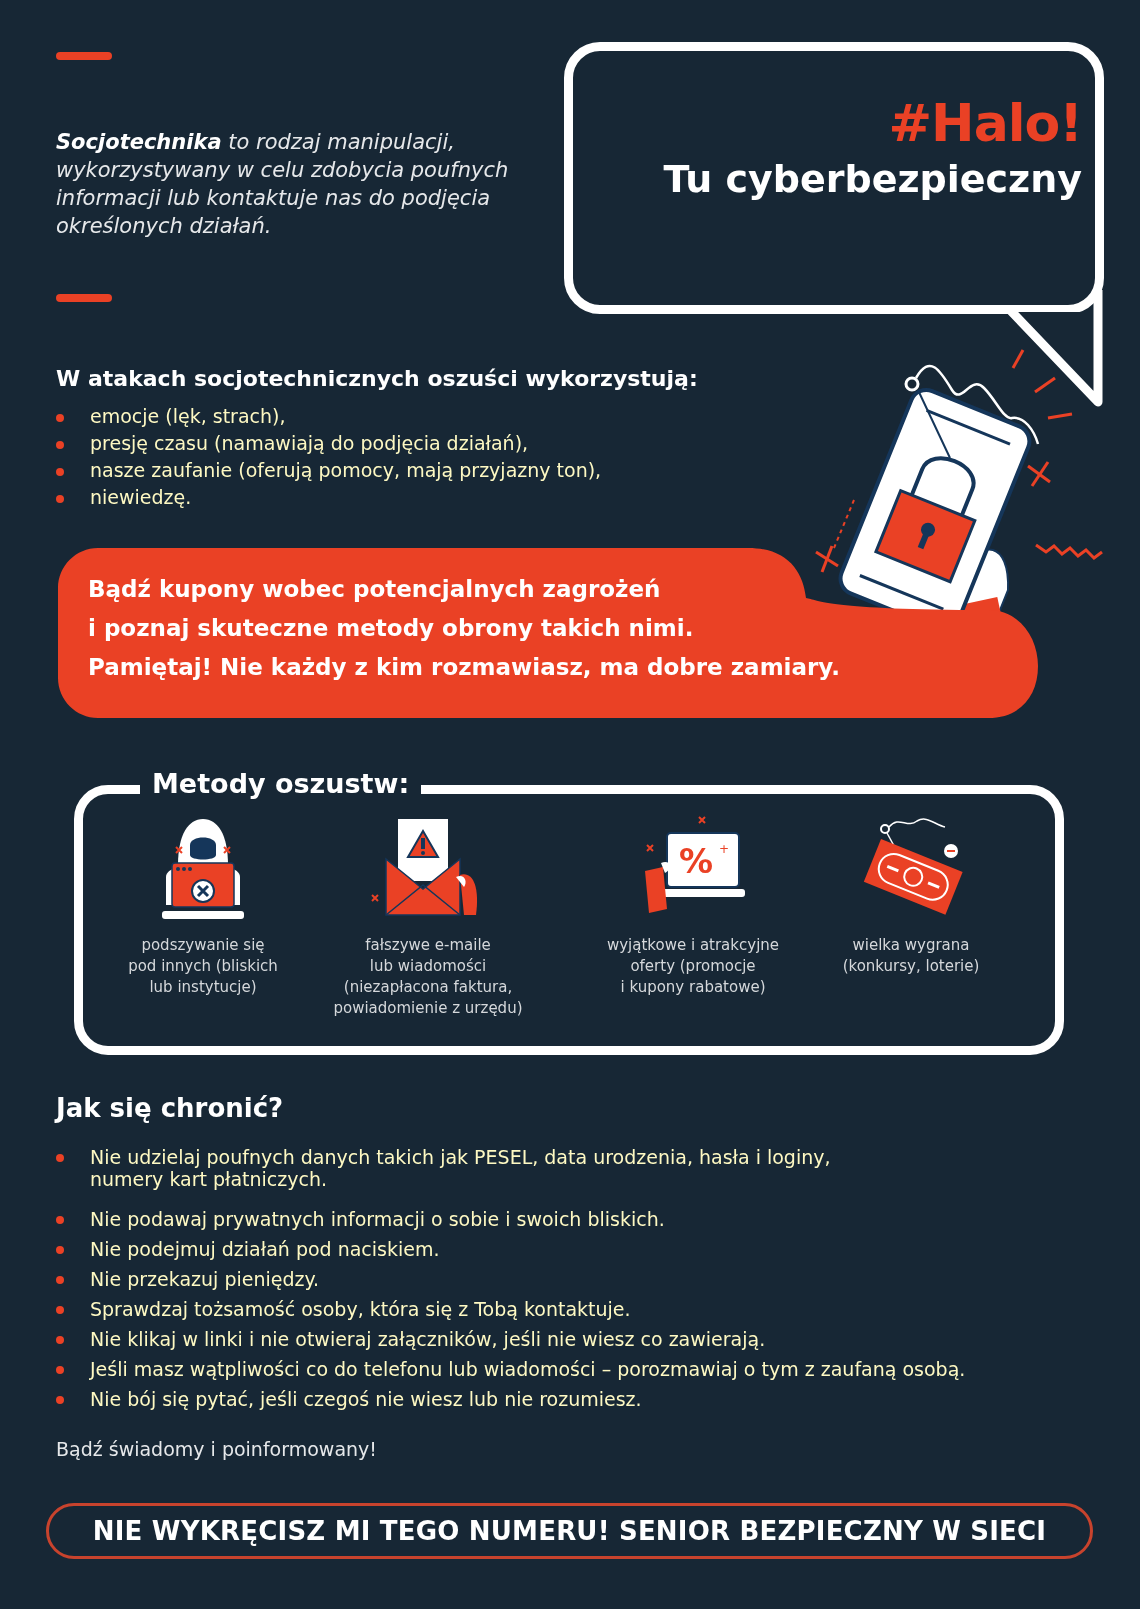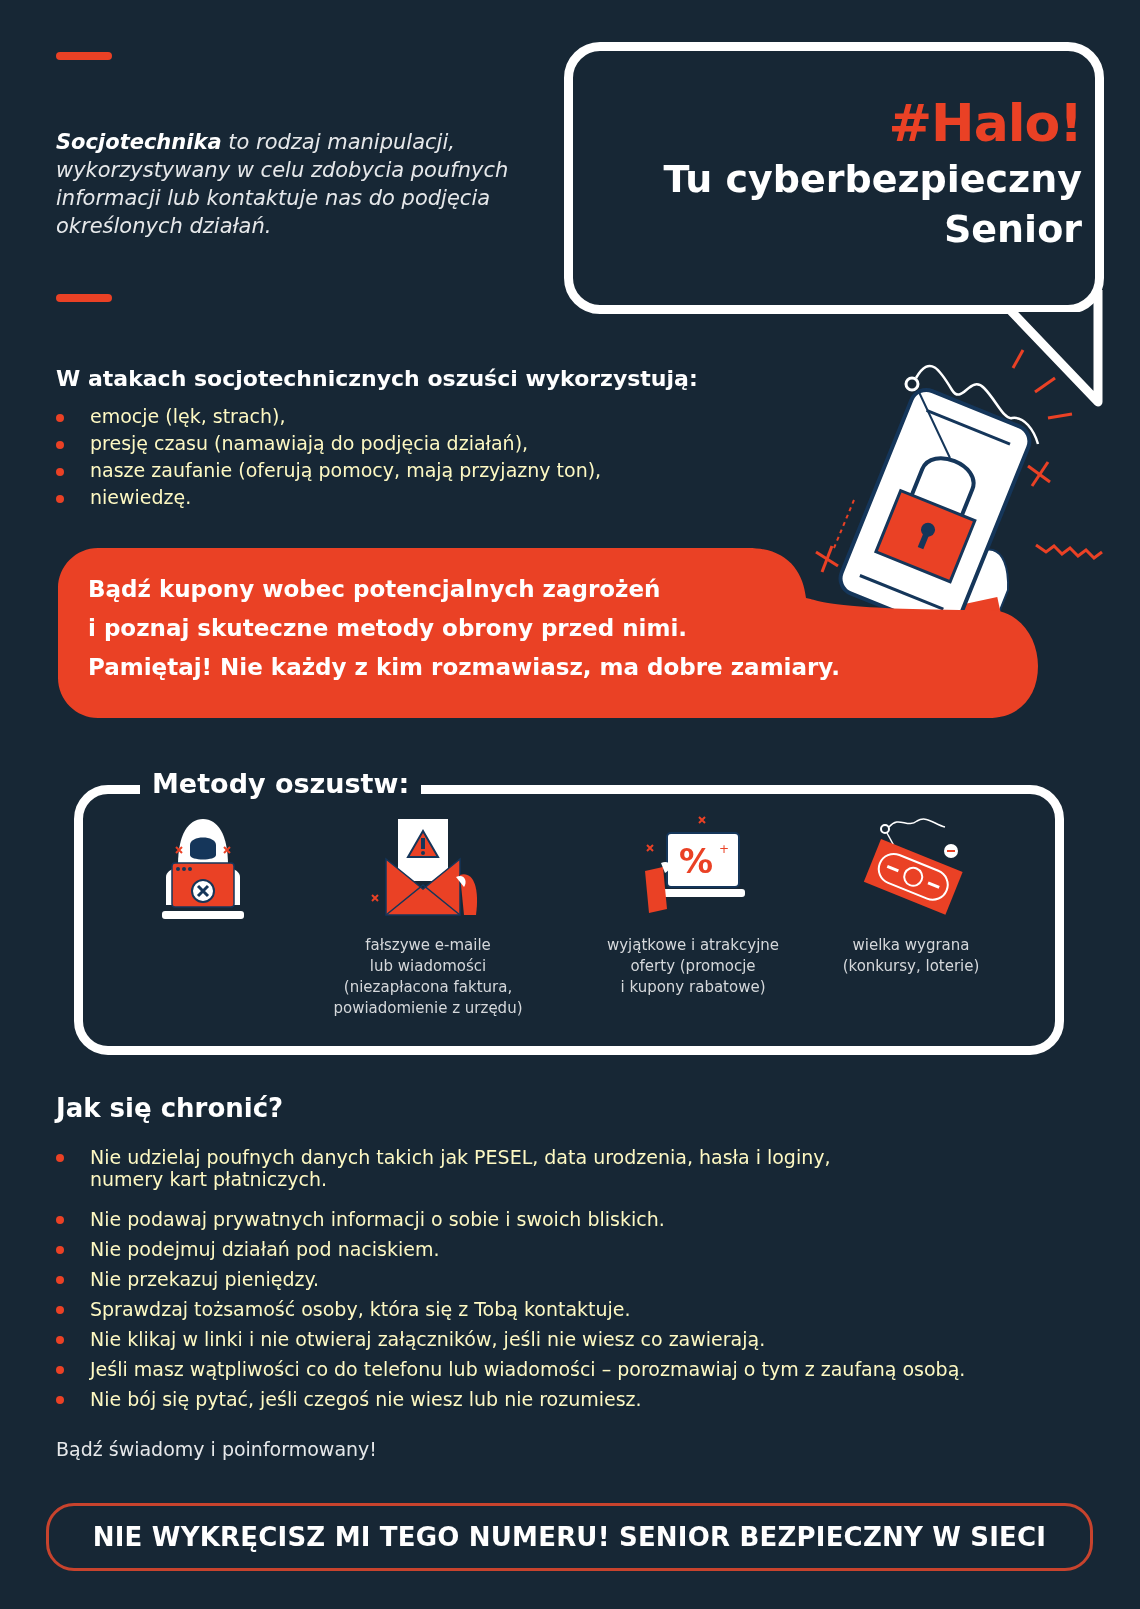--- a/index.html
+++ b/index.html
@@ -37,39 +37,38 @@
   .method { position: absolute; top: 815px; width: 230px; text-align: center; }
   .method svg { display: block; margin: 0 auto; }
   .method .label { margin-top: 10px; font-size: 15px; line-height: 21px; color: #d5d8db; }
 
   .protect-title { position: absolute; left: 56px; top: 1093px; font-weight: 700; font-size: 26px; color: #ffffff; }
   .protect { left: 56px; top: 1146px; width: 1020px; }
   .protect li { font-size: 19px; line-height: 22px; margin-bottom: 8px; }
   .protect li::before { top: 8px; }
   .aware { position: absolute; left: 56px; top: 1438px; font-size: 19px; color: #e6e8ea; }
 
-  .footer { position: absolute; left: 46px; top: 1503px; width: 1047px; height: 68px; border: 3px solid #c8432d; border-radius: 28px; display: flex; align-items: center; justify-content: center; font-weight: 700; font-size: 26px; color: #ffffff; letter-spacing: 0.2px; }
+  .footer { position: absolute; left: 46px; top: 1503px; width: 1047px; height: 56px; border: 3px solid #c8432d; border-radius: 28px; display: flex; align-items: center; justify-content: center; font-weight: 700; font-size: 26px; color: #ffffff; letter-spacing: 0.2px; }
 </style>
 </head>
 <body>
 
 <div class="dash top"></div>
 <div class="dash bottom"></div>
 
 <p class="intro"><b>Socjotechnika</b><span> to rodzaj manipulacji, wykorzystywany w celu zdobycia poufnych informacji lub kontaktuje nas do podjęcia określonych działań.</span></p>
 
 <div class="bubble"></div>
 <svg class="bubble-tail" viewBox="0 0 1140 420">
   <polygon points="1010,312 1098,312 1098,405" fill="#172735"></polygon>
   <polyline points="1010,310 1098,402 1098,290" fill="none" stroke="#ffffff" stroke-width="9" stroke-linejoin="round"></polyline>
 </svg>
 <div class="bubble-text">
   <div class="halo">#Halo!</div>
   <div class="sub">Tu cyberbezpieczny</div>
-  <div class="sub">Senior</div>
 </div>
 
 <h2 class="attacks-title">W atakach socjotechnicznych oszuści wykorzystują:</h2>
 <ul class="bullets attacks">
   <li>emocje (lęk, strach),</li>
   <li>presję czasu (namawiają do podjęcia działań),</li>
   <li>nasze zaufanie (oferują pomocy, mają przyjazny ton),</li>
   <li>niewiedzę.</li>
 </ul>
 
@@ -104,21 +103,21 @@
     <rect x="157" y="194" width="6" height="18" fill="#15365a"></rect>
   </g>
   <line x1="138" y1="50" x2="170" y2="118" stroke="#15365a" stroke-width="2"></line>
 </svg>
 
 <svg class="warn" viewBox="0 0 980 170">
   <path d="M40,0 L690,0 C730,0 745,24 748,50 C760,52 770,62 930,62 C962,62 980,90 980,118 C980,148 962,170 930,170 L40,170 C18,170 0,152 0,130 L0,40 C0,18 18,0 40,0 Z" fill="#ea4125"></path>
 </svg>
 <div class="warn-text">
   <div>Bądź kupony wobec potencjalnych zagrożeń</div>
-  <div>i poznaj skuteczne metody obrony przed nimi.</div>
+  <div>i poznaj skuteczne metody obrony takich nimi.</div>
   <div>Pamiętaj! Nie każdy z kim rozmawiasz, ma dobre zamiary.</div>
 </div>
 
 <div class="methods-box"></div>
 <div class="methods-title-wrap">Metody oszustw:</div>
 
 <div class="method" style="left:88px">
   <svg width="110" height="110" viewBox="0 0 110 110">
     <path d="M30,50 C30,20 40,4 55,4 C70,4 80,20 80,50 Z" fill="#ffffff"></path>
     <path d="M42,30 C42,20 68,20 68,30 L68,40 C68,46 42,46 42,40 Z" fill="#15365a"></path>
@@ -128,20 +127,25 @@
       <circle cx="36" cy="54" r="2" fill="#15365a"></circle>
       <circle cx="42" cy="54" r="2" fill="#15365a"></circle>
     <circle cx="55" cy="76" r="11" fill="#ffffff" stroke="#15365a" stroke-width="2"></circle>
     <path d="M50,71 L60,81 M60,71 L50,81" stroke="#15365a" stroke-width="3"></path>
     <rect x="14" y="96" width="82" height="8" rx="3" fill="#ffffff"></rect>
     <g stroke="#ea4125" stroke-width="2">
         <path d="M28,32 L34,38 M34,32 L28,38"></path>
         <path d="M76,32 L82,38 M82,32 L76,38"></path>
       </g>
   </svg>
+  <div class="label">
+    <div>podszywanie się</div>
+    <div>pod innych (bliskich</div>
+    <div>lub instytucje)</div>
+  </div>
 </div>
 
 <div class="method" style="left:313px">
   <svg width="120" height="110" viewBox="0 0 120 110">
     <rect x="30" y="4" width="50" height="62" fill="#ffffff"></rect>
     <path d="M55,16 L70,42 L40,42 Z" fill="#ea4125" stroke="#15365a" stroke-width="2"></path>
     <rect x="53" y="23" width="4" height="11" fill="#15365a"></rect>
       <circle cx="55" cy="38" r="2" fill="#15365a"></circle>
     <path d="M18,44 L55,74 L92,44 L92,100 L18,100 Z" fill="#ea4125" stroke="#15365a" stroke-width="1.5"></path>
     <path d="M18,100 L55,70 L92,100" fill="none" stroke="#15365a" stroke-width="1.5"></path>

